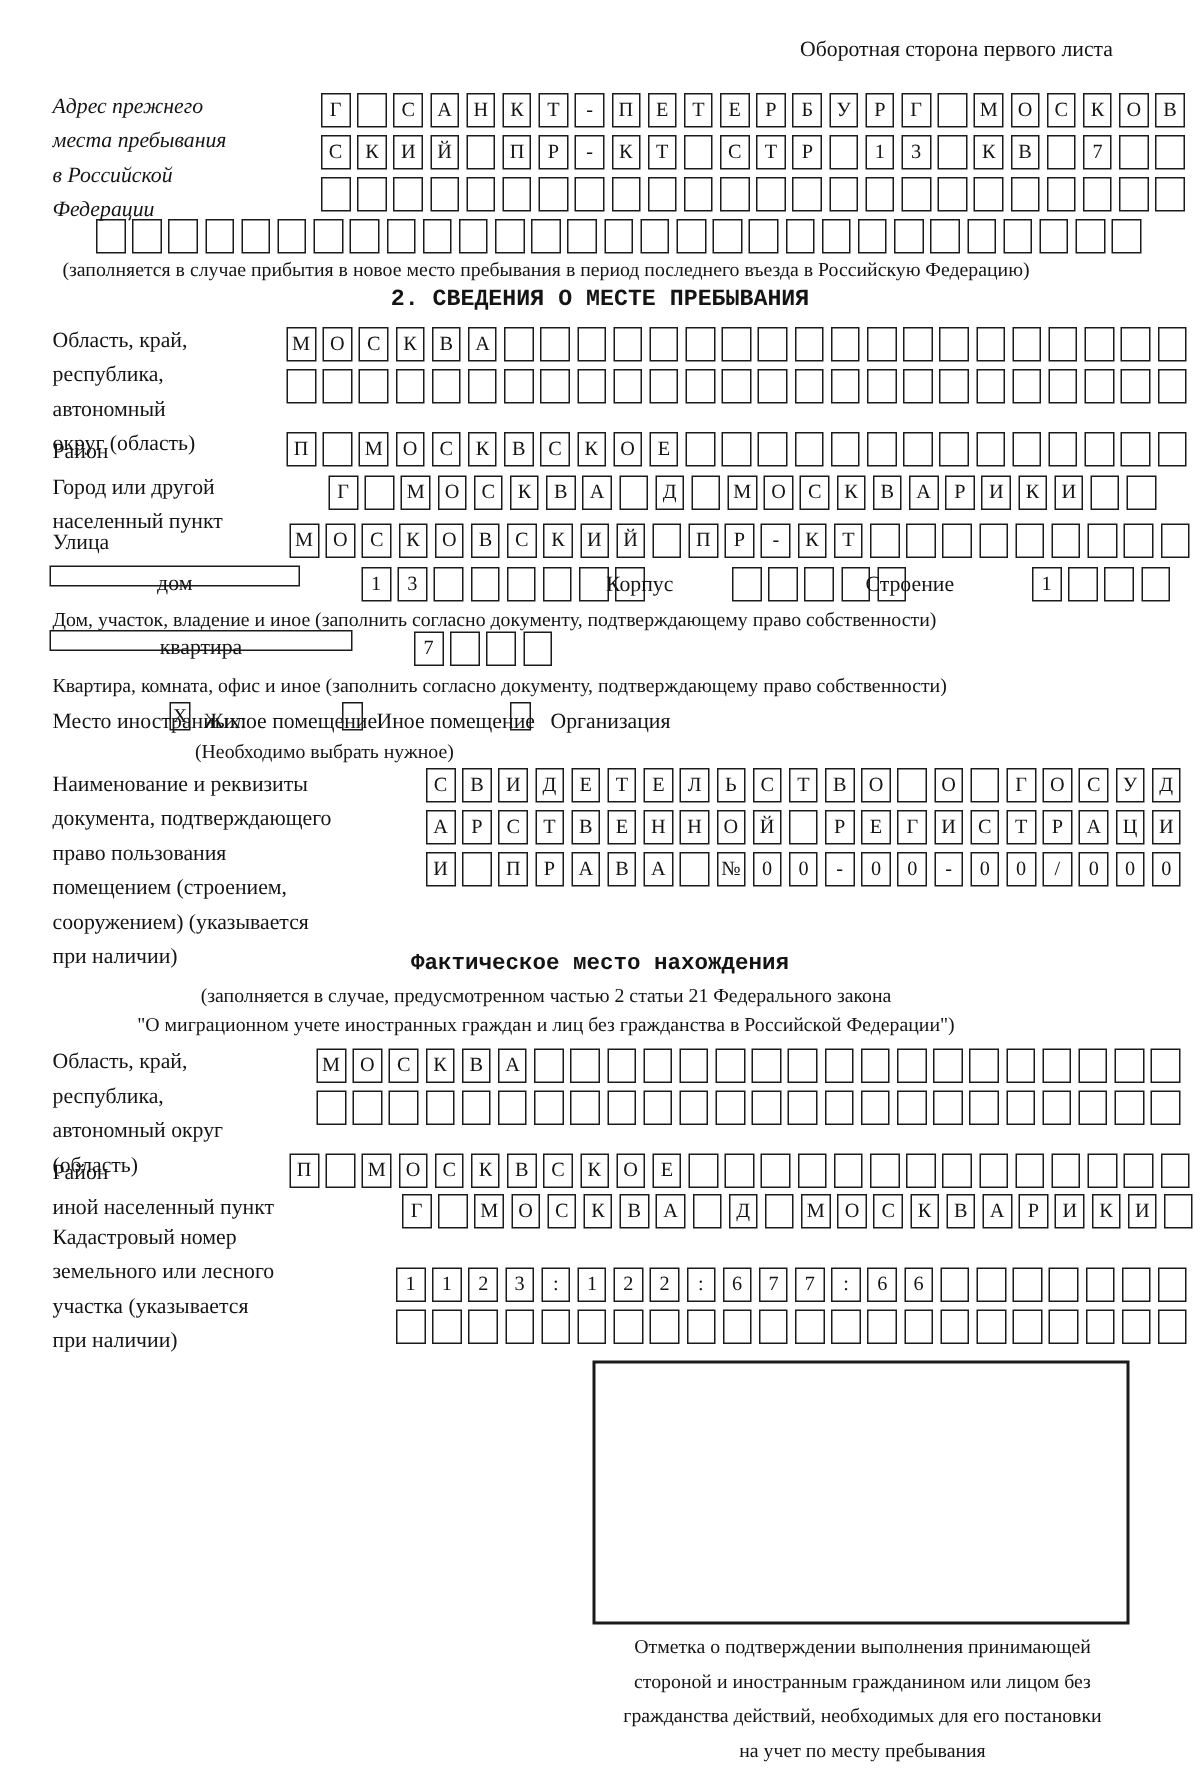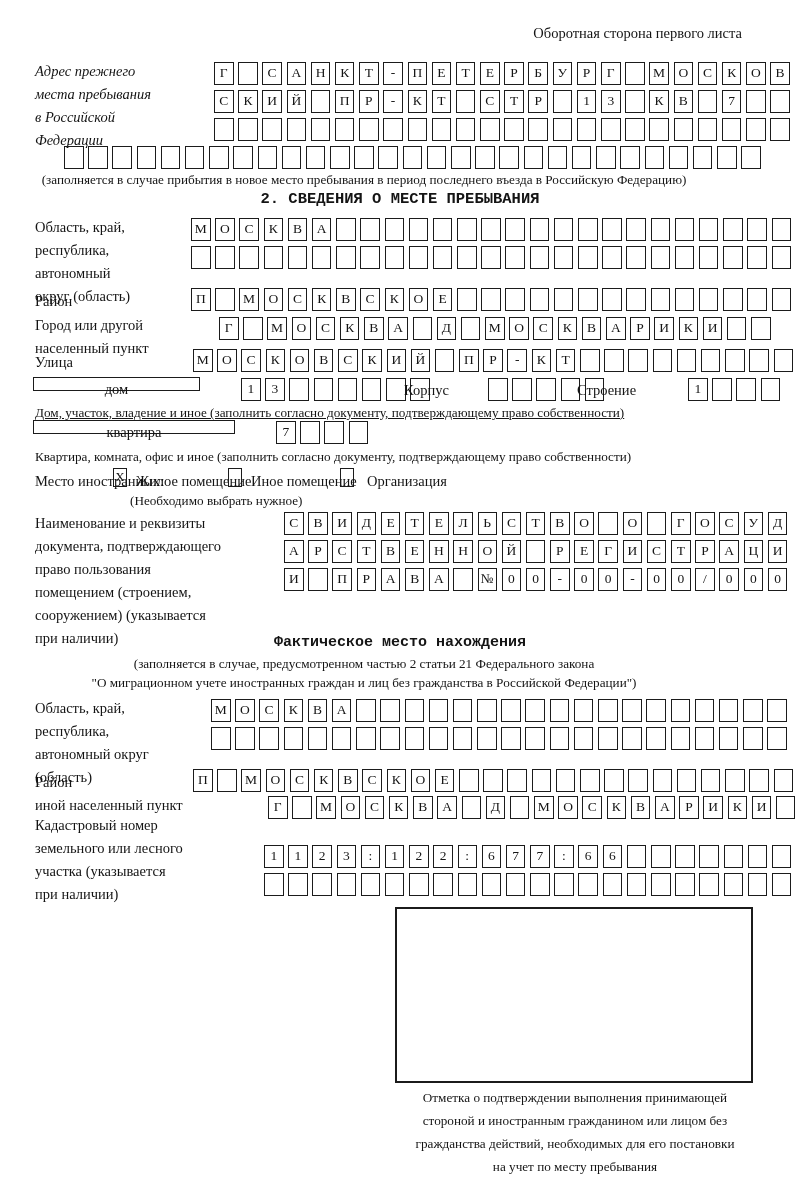--- a/index.html
+++ b/index.html
@@ -71,21 +71,21 @@
 
   <div class="lbl" style="left:35px; top:351px;">Улица</div>
   <div class="cellrow" style="left:157px; top:349px;"><span class="cell">М</span><span class="cell">О</span><span class="cell">С</span><span class="cell">К</span><span class="cell">О</span><span class="cell">В</span><span class="cell">С</span><span class="cell">К</span><span class="cell">И</span><span class="cell">Й</span><span class="cell">&nbsp;</span><span class="cell">П</span><span class="cell">Р</span><span class="cell">-</span><span class="cell">К</span><span class="cell">Т</span><span class="cell">&nbsp;</span><span class="cell">&nbsp;</span><span class="cell">&nbsp;</span><span class="cell">&nbsp;</span><span class="cell">&nbsp;</span><span class="cell">&nbsp;</span><span class="cell">&nbsp;</span><span class="cell">&nbsp;</span><span class="cell">&nbsp;</span></div>
 
   <div class="boxlbl" style="left:33px; top:377px; width:167px;">дом</div>
   <div class="cellrow" style="left:205px; top:378px;"><span class="cell">1</span><span class="cell">3</span><span class="cell">&nbsp;</span><span class="cell">&nbsp;</span><span class="cell">&nbsp;</span><span class="cell">&nbsp;</span><span class="cell">&nbsp;</span><span class="cell">&nbsp;</span></div>
   <div class="lbl" style="left:404px; top:379px;">Корпус</div>
   <div class="cellrow" style="left:452px; top:378px;"><span class="cell">&nbsp;</span><span class="cell">&nbsp;</span><span class="cell">&nbsp;</span><span class="cell">&nbsp;</span><span class="cell">&nbsp;</span></div>
   <div class="lbl" style="left:577px; top:379px;">Строение</div>
   <div class="cellrow" style="left:652px; top:378px;"><span class="cell">1</span><span class="cell">&nbsp;</span><span class="cell">&nbsp;</span><span class="cell">&nbsp;</span></div>
-  <div class="cap" style="left:35px; top:405px;text-decoration:underline;">Дом, участок, владение и иное (заполнить согласно документу, подтверждающему право собственности)</div>
+  <div class="cap" style="left:35px; top:405px;">Дом, участок, владение и иное (заполнить согласно документу, подтверждающему право собственности)</div>
 
   <div class="boxlbl" style="left:33px; top:420px; width:202px;">квартира</div>
   <div class="cellrow" style="left:240px; top:421px;"><span class="cell">7</span><span class="cell">&nbsp;</span><span class="cell">&nbsp;</span><span class="cell">&nbsp;</span></div>
   <div class="cap" style="left:35px; top:449px;">Квартира, комната, офис и иное (заполнить согласно документу, подтверждающему право собственности)</div>
 
   <div class="lbl" style="left:35px; top:470px;">Место иностранных:</div>
   <div class="chk" style="left:113px; top:468px;">X</div>
   <div class="lbl" style="left:136px; top:470px;">Жилое помещение</div>
   <div class="chk" style="left:228px; top:468px;"></div>
   <div class="lbl" style="left:251px; top:470px;">Иное помещение</div>

